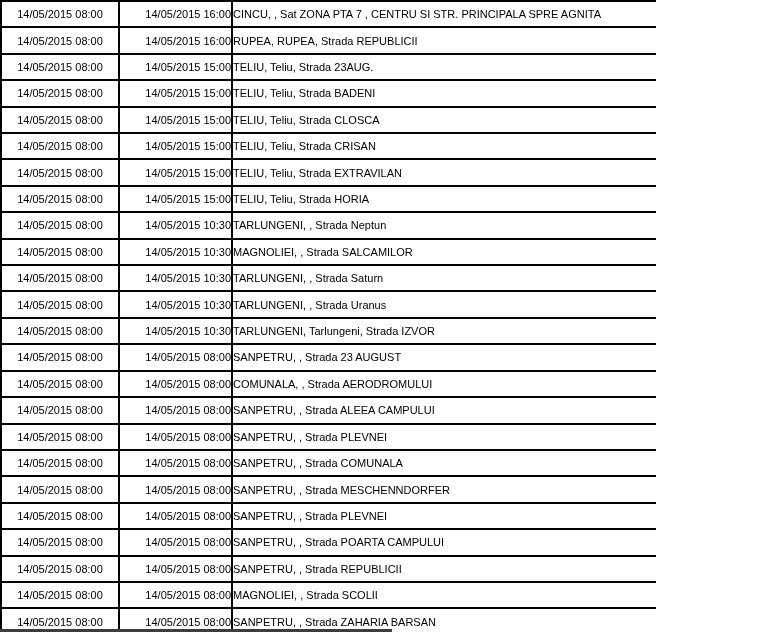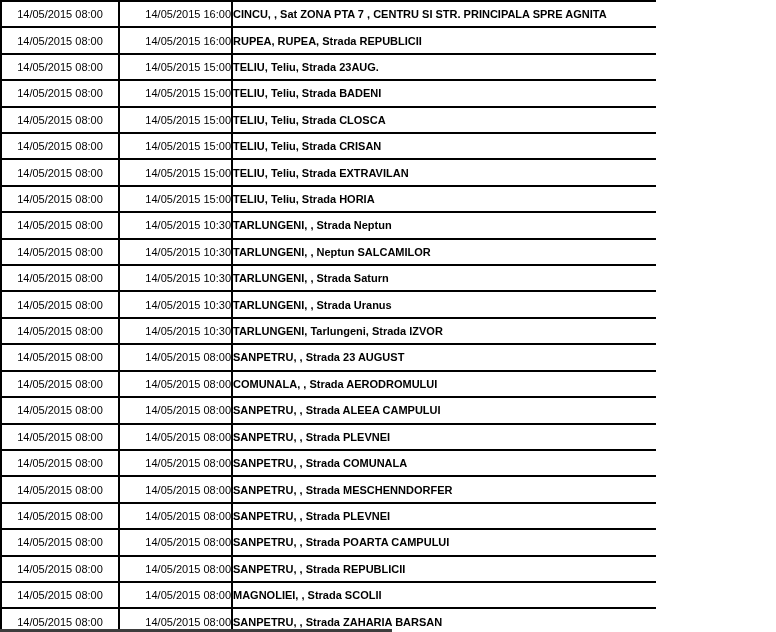--- a/index.html
+++ b/index.html
@@ -27,21 +27,21 @@
     border: 2px solid #000000;
     font-size: 11px;
     color: #000000;
     white-space: nowrap;
     overflow: hidden;
     vertical-align: middle;
     padding: 0;
   }
   td.col-start  { text-align: center; }
   td.col-end    { text-align: right; }
-  td.col-loc    { text-align: left; padding-left: 8px; font-weight: bold; }
+  td.col-loc    { text-align: left; padding-left: 8px; }
   .partial-bottom-border {
     position: absolute;
     left: 0;
     bottom: 0;
     width: 392px;
     height: 3px;
     background: #3d3d3d;
   }
 </style>
 </head>
@@ -105,21 +105,21 @@
 
   <tr>
     <td class="col-start">14/05/2015 08:00</td>
     <td class="col-end">14/05/2015 10:30</td>
     <td class="col-loc">TARLUNGENI, , Strada Neptun</td>
   </tr>
 
   <tr>
     <td class="col-start">14/05/2015 08:00</td>
     <td class="col-end">14/05/2015 10:30</td>
-    <td class="col-loc">TARLUNGENI, , Neptun SALCAMILOR</td>
+    <td class="col-loc">MAGNOLIEI, , Strada SALCAMILOR</td>
   </tr>
 
   <tr>
     <td class="col-start">14/05/2015 08:00</td>
     <td class="col-end">14/05/2015 10:30</td>
     <td class="col-loc">TARLUNGENI, , Strada Saturn</td>
   </tr>
 
   <tr>
     <td class="col-start">14/05/2015 08:00</td>

